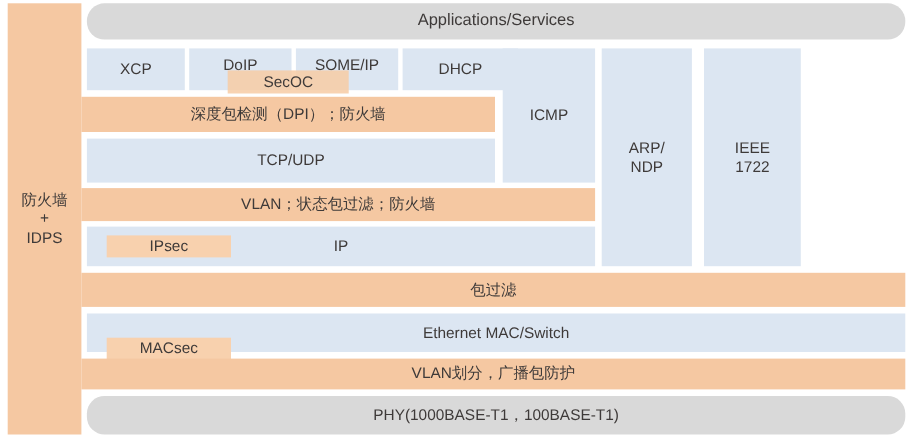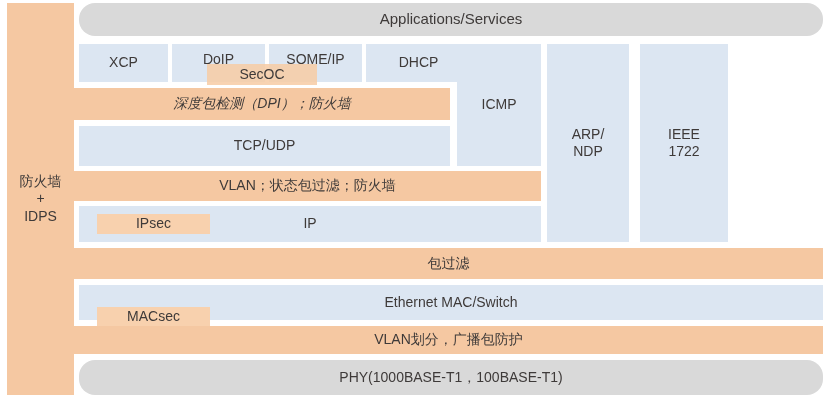--- a/index.html
+++ b/index.html
@@ -20,21 +20,21 @@
 
   #left-bar{left:7px;top:3px;width:67px;height:392px;}
   #apps{left:79px;top:3px;width:744px;height:33px;font-size:15px;}
 
   #xcp{left:79px;top:44px;width:89px;height:38px;}
   #doip{left:172px;top:44px;width:93px;height:38px;align-items:flex-start;padding-top:7px;}
   #someip{left:269px;top:44px;width:93px;height:38px;align-items:flex-start;padding-top:7px;}
   #dhcp{left:366px;top:44px;width:105px;height:38px;}
   #secoc{left:207px;top:64px;width:110px;height:21px;background:rgba(247,203,164,0.85);}
 
-  #dpi{left:74px;top:88px;width:376px;height:32px;font-style:italic;}
+  #dpi{left:74px;top:88px;width:376px;height:32px;}
   #tls-row{left:79px;top:126px;width:371px;height:40px;}
   #tls-label{left:97px;top:136px;width:113px;height:20px;}
   #vlan1{left:74px;top:171px;width:467px;height:30px;}
   #ip-row{left:79px;top:206px;width:462px;height:36px;}
   #ipsec-label{left:97px;top:214px;width:113px;height:20px;}
 
   #icmp{left:457px;top:44px;width:84px;height:122px;}
   #arp{left:547px;top:44px;width:82px;height:198px;}
   #ieee{left:640px;top:44px;width:88px;height:198px;}
   #clock{left:734px;top:44px;width:89px;height:198px;font-size:13.5px;}

